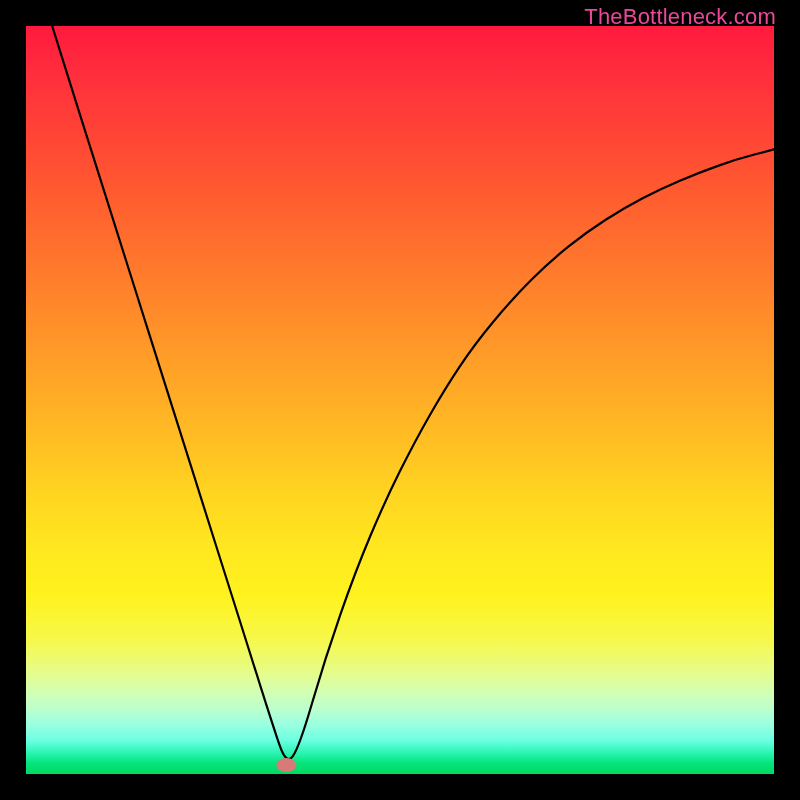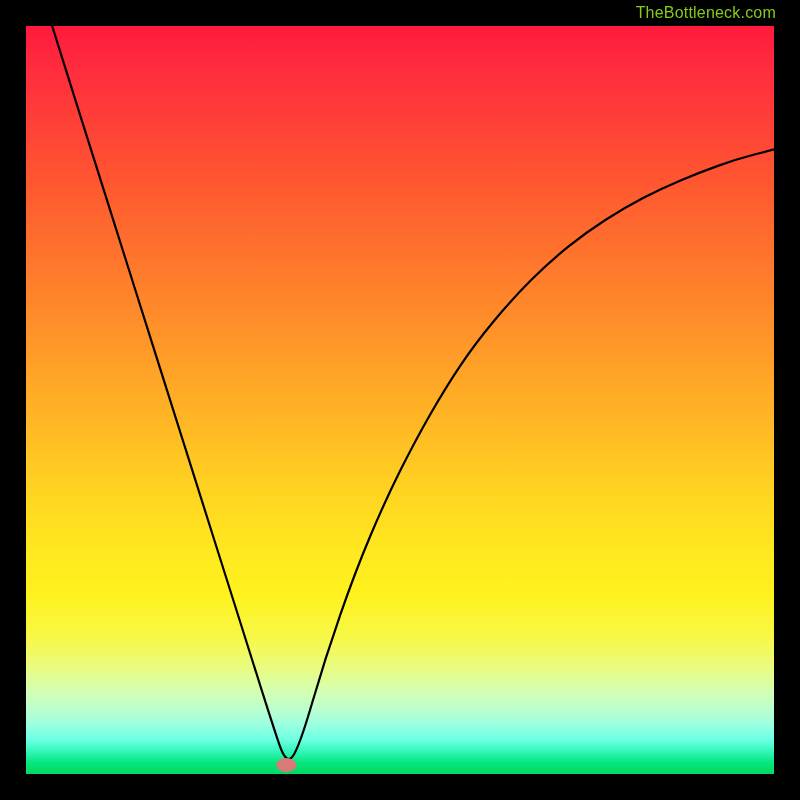--- a/index.html
+++ b/index.html
@@ -8,22 +8,22 @@
     height: 800px;
     background: #000;
     position: relative;
     font-family: Arial, Helvetica, sans-serif;
     overflow: hidden;
   }
   .watermark {
     position: absolute;
     top: 4px;
     right: 24px;
-    color: #84cc16;
-    font-size: 16px;
+    color: #ec4899;
+    font-size: 22px;
     font-weight: 500;
     z-index: 10;
     letter-spacing: 0.2px;
   }
   .plot-area {
     position: absolute;
     left: 26px;
     top: 26px;
     width: 748px;
     height: 748px;

